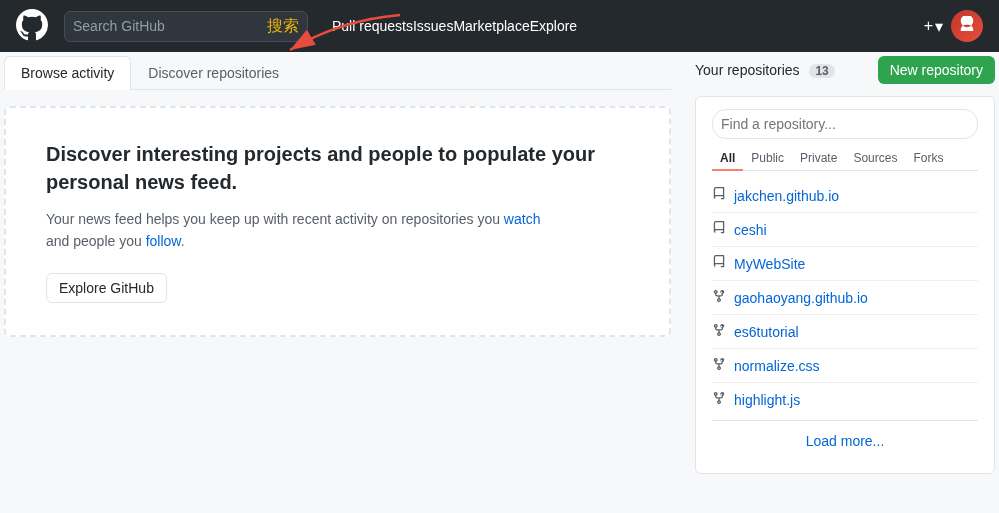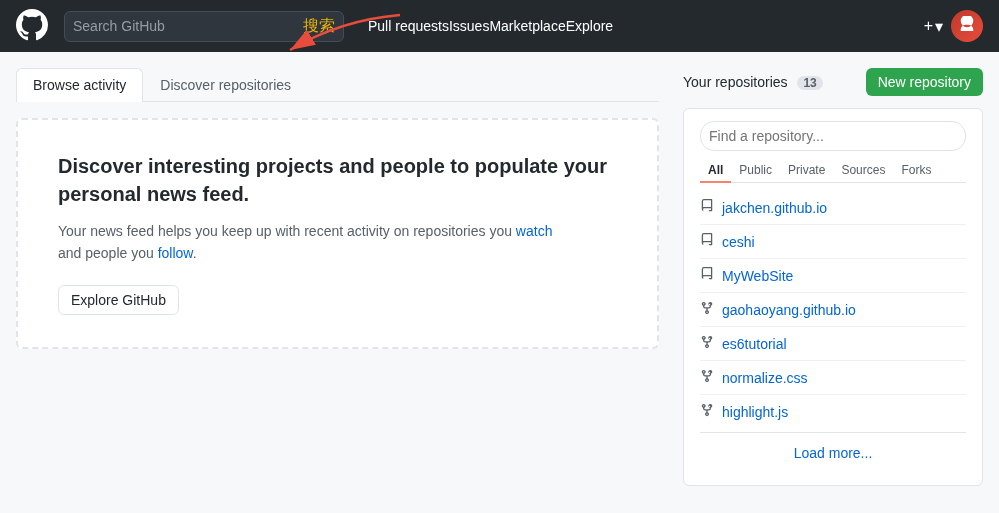--- a/index.html
+++ b/index.html
@@ -18,21 +18,21 @@
       color: white;
       flex-shrink: 0;
     }
     .header-search {
       display: flex;
       align-items: center;
       background: #2f363d;
       border: 1px solid #444d56;
       border-radius: 6px;
       padding: 4px 8px;
-      width: 280px;
+      width: 244px;
       position: relative;
     }
     .header-search input {
       background: transparent;
       border: none;
       color: #959da5;
       font-size: 14px;
       outline: none;
       width: 100%;
     }
@@ -89,21 +89,21 @@
       display: flex;
       align-items: center;
       justify-content: center;
     }
     .header-wrapper { position: relative; }
 
     
     .main-container {
       max-width: 999px;
       margin: 0 auto;
-      padding: 16px;
+      padding: 4px;
       display: flex;
       gap: 24px;
     }
     .left-panel { flex: 1; min-width: 0; }
     .right-panel { width: 300px; flex-shrink: 0; }
 
     
     .tabs {
       display: flex;
       border-bottom: 1px solid #e1e4e8;

